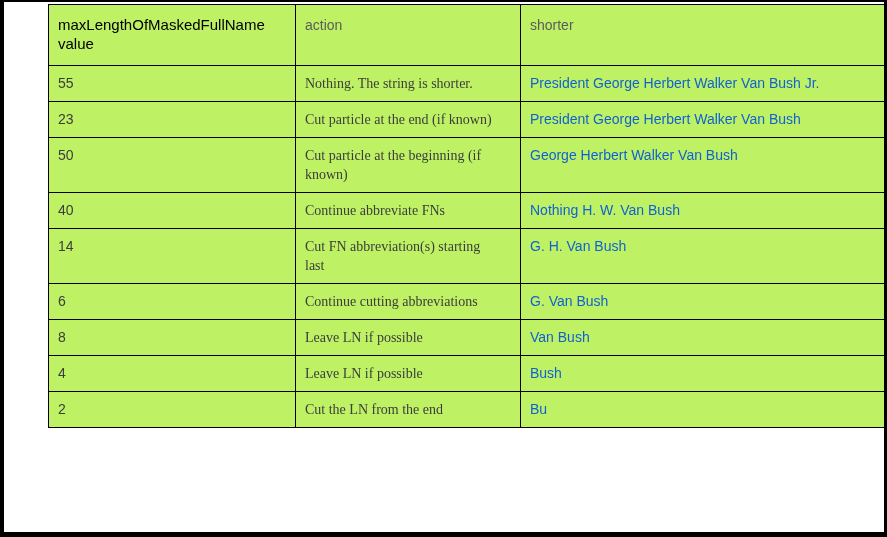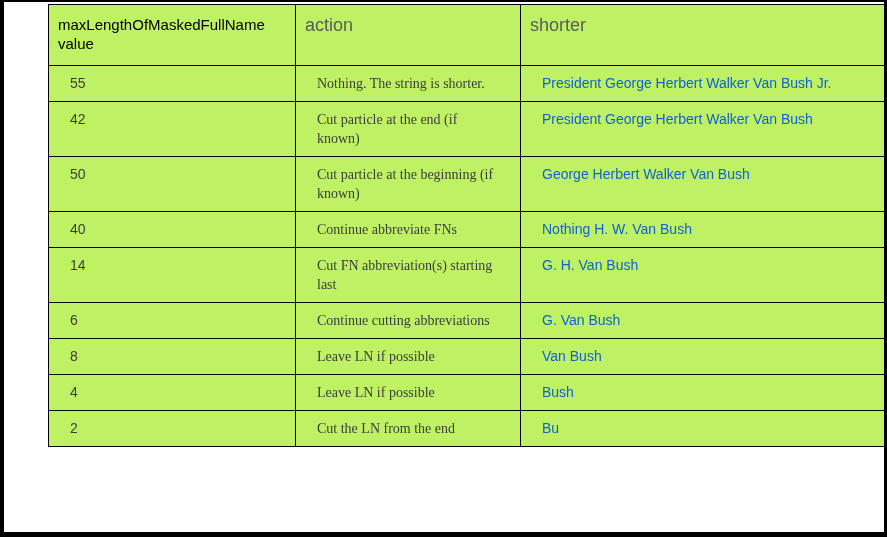--- a/index.html
+++ b/index.html
@@ -38,26 +38,26 @@
     font-weight: normal;
     padding: 10px 9px 8px 9px;
     height: 61px;
   }
   .th-plain {
     font-size: 15px;
     line-height: 19px;
     color: #000000;
   }
   .th-large {
-    font-size: 18px;
+    font-size: 14px;
     line-height: 21px;
     color: #5b5b5b;
   }
   .rules td {
-    padding: 8px 21px;
+    padding: 8px 9px;
     font-size: 14px;
     line-height: 19px;
     color: #3c3c3c;
   }
   .rules td .txt { display: block; }
   .cell-action .txt { max-width: 192px; font-family: Liberation Serif, serif; }
   .cell-result .txt {
     color: var(--link, #1161d2);
   }
 </style>
@@ -86,21 +86,21 @@
     <td class="cell-action">
       <span class="txt">Nothing. The string is shorter.</span>
     </td>
     <td class="cell-result">
       <span class="txt">President George Herbert Walker Van Bush Jr.</span>
     </td>
   </tr>
 
   <tr>
     <td class="cell-value">
-      <span class="txt">42</span>
+      <span class="txt">23</span>
     </td>
     <td class="cell-action">
       <span class="txt">Cut particle at the end (if known)</span>
     </td>
     <td class="cell-result">
       <span class="txt">President George Herbert Walker Van Bush</span>
     </td>
   </tr>
 
   <tr>

